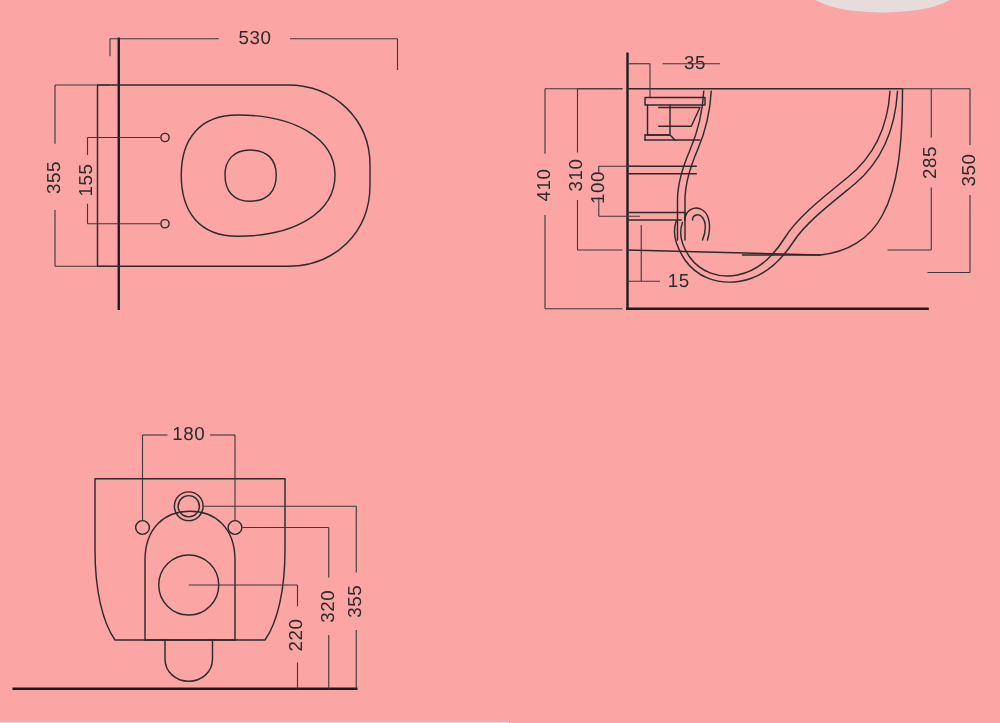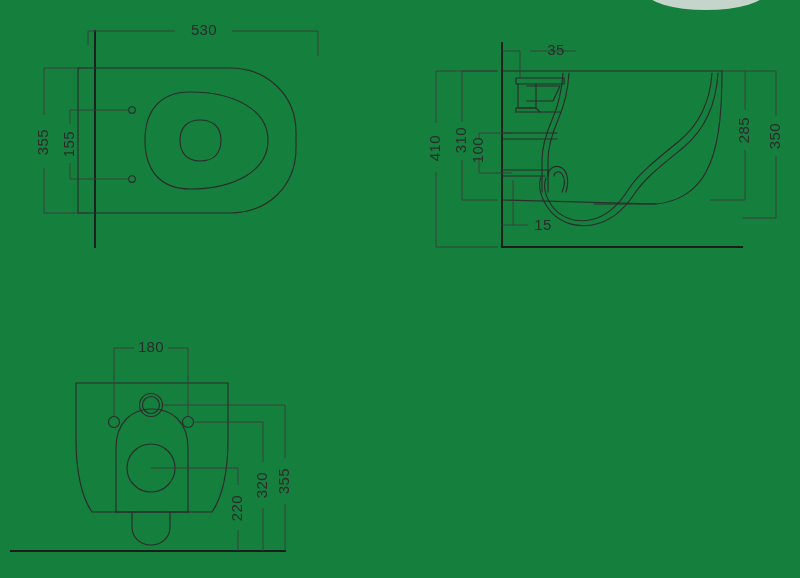--- a/index.html
+++ b/index.html
@@ -8,21 +8,21 @@
     padding: 0;
     background: #ffffff;
   }
   body {
     font-family: "Liberation Sans", sans-serif;
   }
   #sheet {
     position: relative;
     width: 800px;
     height: 578px;
-    background: #15803d;
+    background: #fca5a5;
     overflow: hidden;
   }
   #sheet svg {
     display: block;
     position: absolute;
     top: 0;
     left: 0;
   }
   .ln-thin {
     stroke: #3a3a3a;

